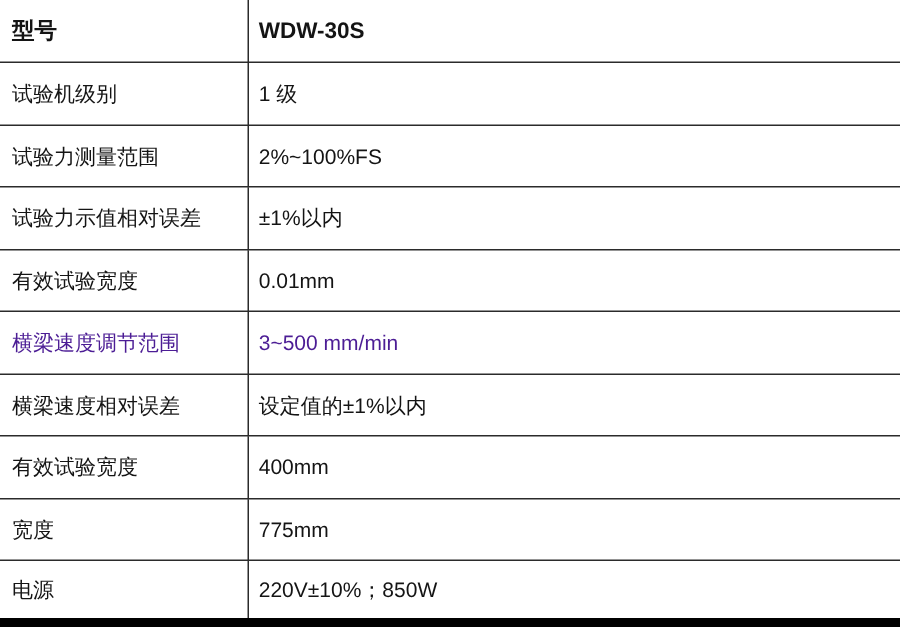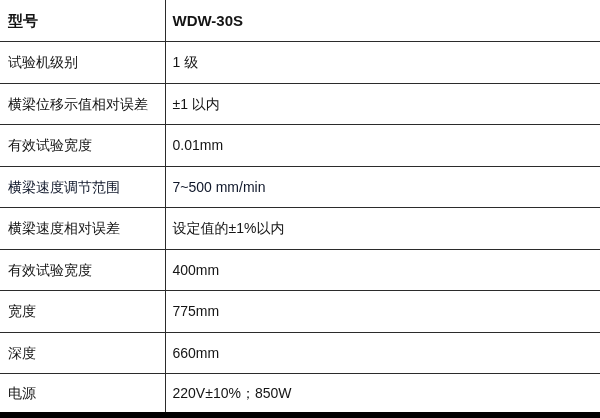--- a/index.html
+++ b/index.html
@@ -37,21 +37,21 @@
     border-right: 1px solid #2b2b2b;
   }
   td.spec-value {
     padding-left: 7px;
   }
   tr.row-header td {
     font-weight: bold;
     font-size: 15px;
   }
   tr.row-highlight td {
-    color: #0f172a;
+    color: #4c1d95;
   }
   tr.spec-row:last-child td {
     border-bottom: 6px solid #000000;
   }
 </style>
 </head>
 <body>
 
 <table class="spec-table">
   <colgroup>
@@ -61,45 +61,45 @@
   <tbody id="spec-body">
       <tr class="spec-row row-header">
         <td class="spec-label">型号</td>
         <td class="spec-value">WDW-30S</td>
       </tr>
       <tr class="spec-row">
         <td class="spec-label">试验机级别</td>
         <td class="spec-value">1 级</td>
       </tr>
       <tr class="spec-row">
-        <td class="spec-label">横梁位移示值相对误差</td>
-        <td class="spec-value">±1 以内</td>
+        <td class="spec-label">试验力测量范围</td>
+        <td class="spec-value">2%~100%FS</td>
+      </tr>
+      <tr class="spec-row">
+        <td class="spec-label">试验力示值相对误差</td>
+        <td class="spec-value">±1%以内</td>
       </tr>
       <tr class="spec-row">
         <td class="spec-label">有效试验宽度</td>
         <td class="spec-value">0.01mm</td>
       </tr>
       <tr class="spec-row row-highlight">
         <td class="spec-label">横梁速度调节范围</td>
-        <td class="spec-value">7~500 mm/min</td>
+        <td class="spec-value">3~500 mm/min</td>
       </tr>
       <tr class="spec-row">
         <td class="spec-label">横梁速度相对误差</td>
         <td class="spec-value">设定值的±1%以内</td>
       </tr>
       <tr class="spec-row">
         <td class="spec-label">有效试验宽度</td>
         <td class="spec-value">400mm</td>
       </tr>
       <tr class="spec-row">
         <td class="spec-label">宽度</td>
         <td class="spec-value">775mm</td>
       </tr>
       <tr class="spec-row">
-        <td class="spec-label">深度</td>
-        <td class="spec-value">660mm</td>
-      </tr>
-      <tr class="spec-row">
         <td class="spec-label">电源</td>
         <td class="spec-value">220V±10%；850W</td>
       </tr>
     </tbody>
 </table>
 
 </body></html>

